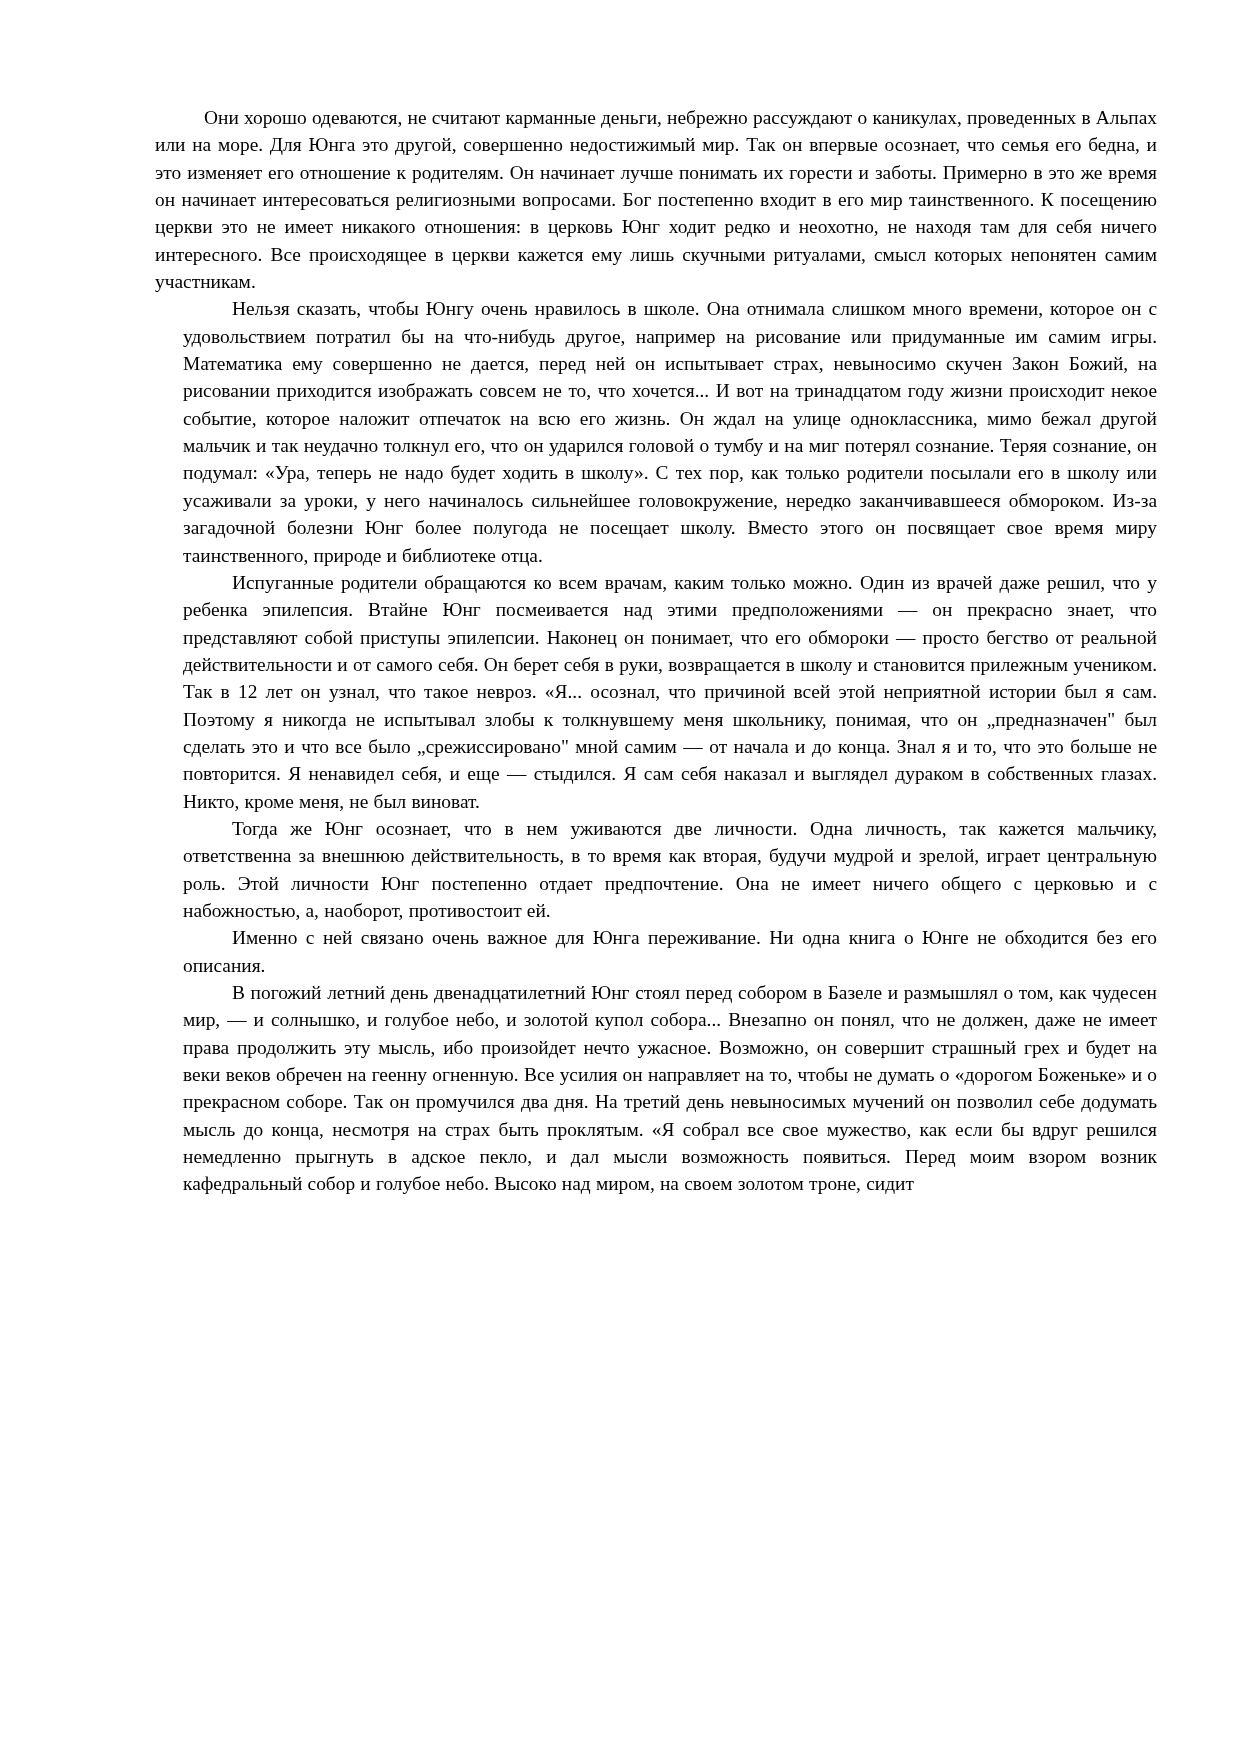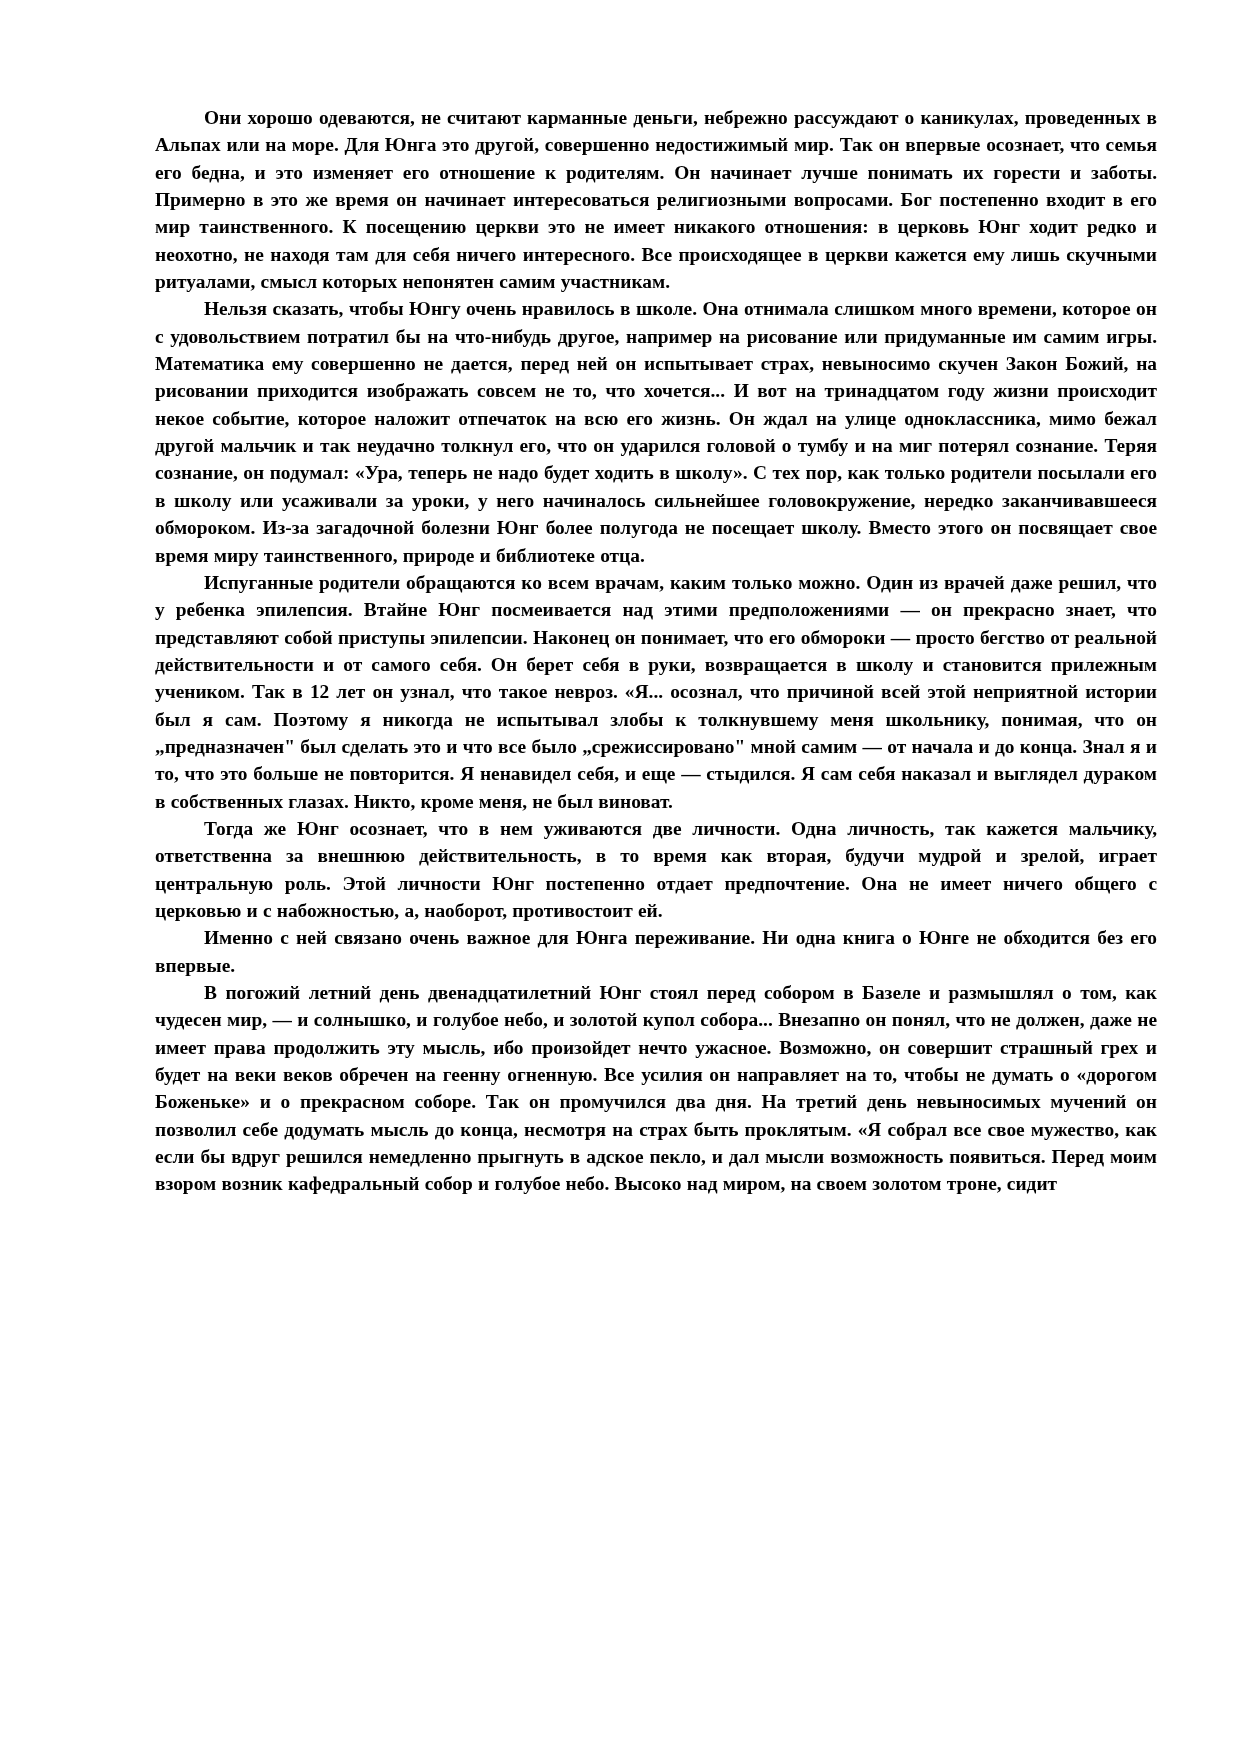--- a/index.html
+++ b/index.html
@@ -34,34 +34,34 @@
   }
 
   .para {
     margin: 0;
     padding: 0;
     text-indent: 49px;
     text-align: justify;
     text-align-last: left;
     hyphens: none;
     word-spacing: 0.02em;
-    font-weight: bold;
   }
 
   
 
   .para + .para {
     margin-top: 0;
+    margin-left: 28px;
   }
 </style>
 </head>
 <body>
 
 <div class="page">
   <div class="text-column">
     <p class="para">Они хорошо одеваются, не считают карманные деньги, небрежно рассуждают о каникулах, проведенных в Альпах или на море. Для Юнга это другой, совершенно недостижимый мир. Так он впервые осознает, что семья его бедна, и это изменяет его отношение к родителям. Он начинает лучше понимать их горести и заботы. Примерно в это же время он начинает интересоваться религиозными вопросами. Бог постепенно входит в его мир таинственного. К посещению церкви это не имеет никакого отношения: в церковь Юнг ходит редко и неохотно, не находя там для себя ничего интересного. Все происходящее в церкви кажется ему лишь скучными ритуалами, смысл которых непонятен самим участникам.</p>
     <p class="para">Нельзя сказать, чтобы Юнгу очень нравилось в школе. Она отнимала слишком много времени, которое он с удовольствием потратил бы на что-нибудь другое, например на рисование или придуманные им самим игры. Математика ему совершенно не дается, перед ней он испытывает страх, невыносимо скучен Закон Божий, на рисовании приходится изображать совсем не то, что хочется... И вот на тринадцатом году жизни происходит некое событие, которое наложит отпечаток на всю его жизнь. Он ждал на улице одноклассника, мимо бежал другой мальчик и так неудачно толкнул его, что он ударился головой о тумбу и на миг потерял сознание. Теряя сознание, он подумал: «Ура, теперь не надо будет ходить в школу». С тех пор, как только родители посылали его в школу или усаживали за уроки, у него начиналось сильнейшее головокружение, нередко заканчивавшееся обмороком. Из-за загадочной болезни Юнг более полугода не посещает школу. Вместо этого он посвящает свое время миру таинственного, природе и библиотеке отца.</p>
     <p class="para">Испуганные родители обращаются ко всем врачам, каким только можно. Один из врачей даже решил, что у ребенка эпилепсия. Втайне Юнг посмеивается над этими предположениями — он прекрасно знает, что представляют собой приступы эпилепсии. Наконец он понимает, что его обмороки — просто бегство от реальной действительности и от самого себя. Он берет себя в руки, возвращается в школу и становится прилежным учеником. Так в 12 лет он узнал, что такое невроз. «Я... осознал, что причиной всей этой неприятной истории был я сам. Поэтому я никогда не испытывал злобы к толкнувшему меня школьнику, понимая, что он „предназначен" был сделать это и что все было „срежиссировано" мной самим — от начала и до конца. Знал я и то, что это больше не повторится. Я ненавидел себя, и еще — стыдился. Я сам себя наказал и выглядел дураком в собственных глазах. Никто, кроме меня, не был виноват.</p>
     <p class="para">Тогда же Юнг осознает, что в нем уживаются две личности. Одна личность, так кажется мальчику, ответственна за внешнюю действительность, в то время как вторая, будучи мудрой и зрелой, играет центральную роль. Этой личности Юнг постепенно отдает предпочтение. Она не имеет ничего общего с церковью и с набожностью, а, наоборот, противостоит ей.</p>
-    <p class="para">Именно с ней связано очень важное для Юнга переживание. Ни одна книга о Юнге не обходится без его впервые.</p>
+    <p class="para">Именно с ней связано очень важное для Юнга переживание. Ни одна книга о Юнге не обходится без его описания.</p>
     <p class="para">В погожий летний день двенадцатилетний Юнг стоял перед собором в Базеле и размышлял о том, как чудесен мир, — и солнышко, и голубое небо, и золотой купол собора... Внезапно он понял, что не должен, даже не имеет права продолжить эту мысль, ибо произойдет нечто ужасное. Возможно, он совершит страшный грех и будет на веки веков обречен на геенну огненную. Все усилия он направляет на то, чтобы не думать о «дорогом Боженьке» и о прекрасном соборе. Так он промучился два дня. На третий день невыносимых мучений он позволил себе додумать мысль до конца, несмотря на страх быть проклятым. «Я собрал все свое мужество, как если бы вдруг решился немедленно прыгнуть в адское пекло, и дал мысли возможность появиться. Перед моим взором возник кафедральный собор и голубое небо. Высоко над миром, на своем золотом троне, сидит</p>
   </div>
 </div>
 
 </body></html>

